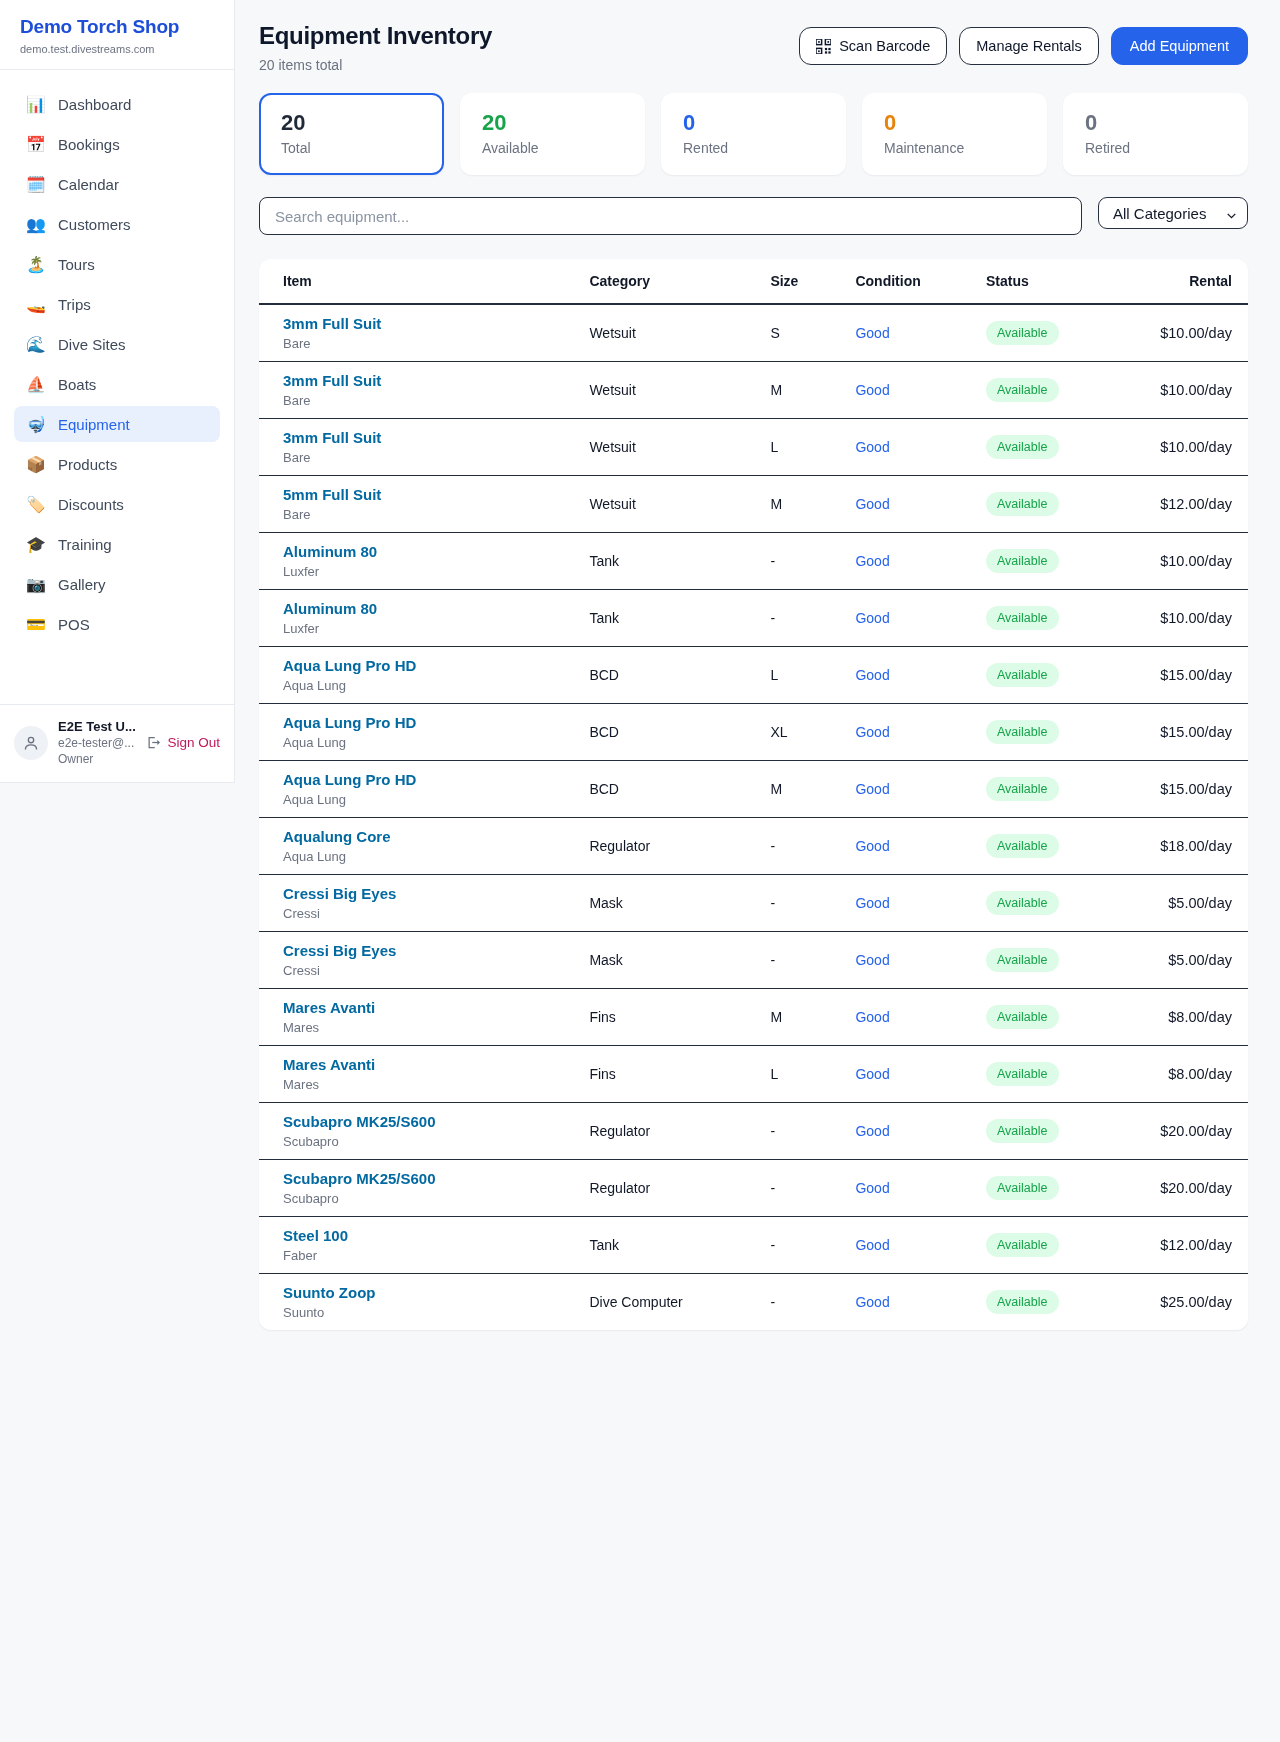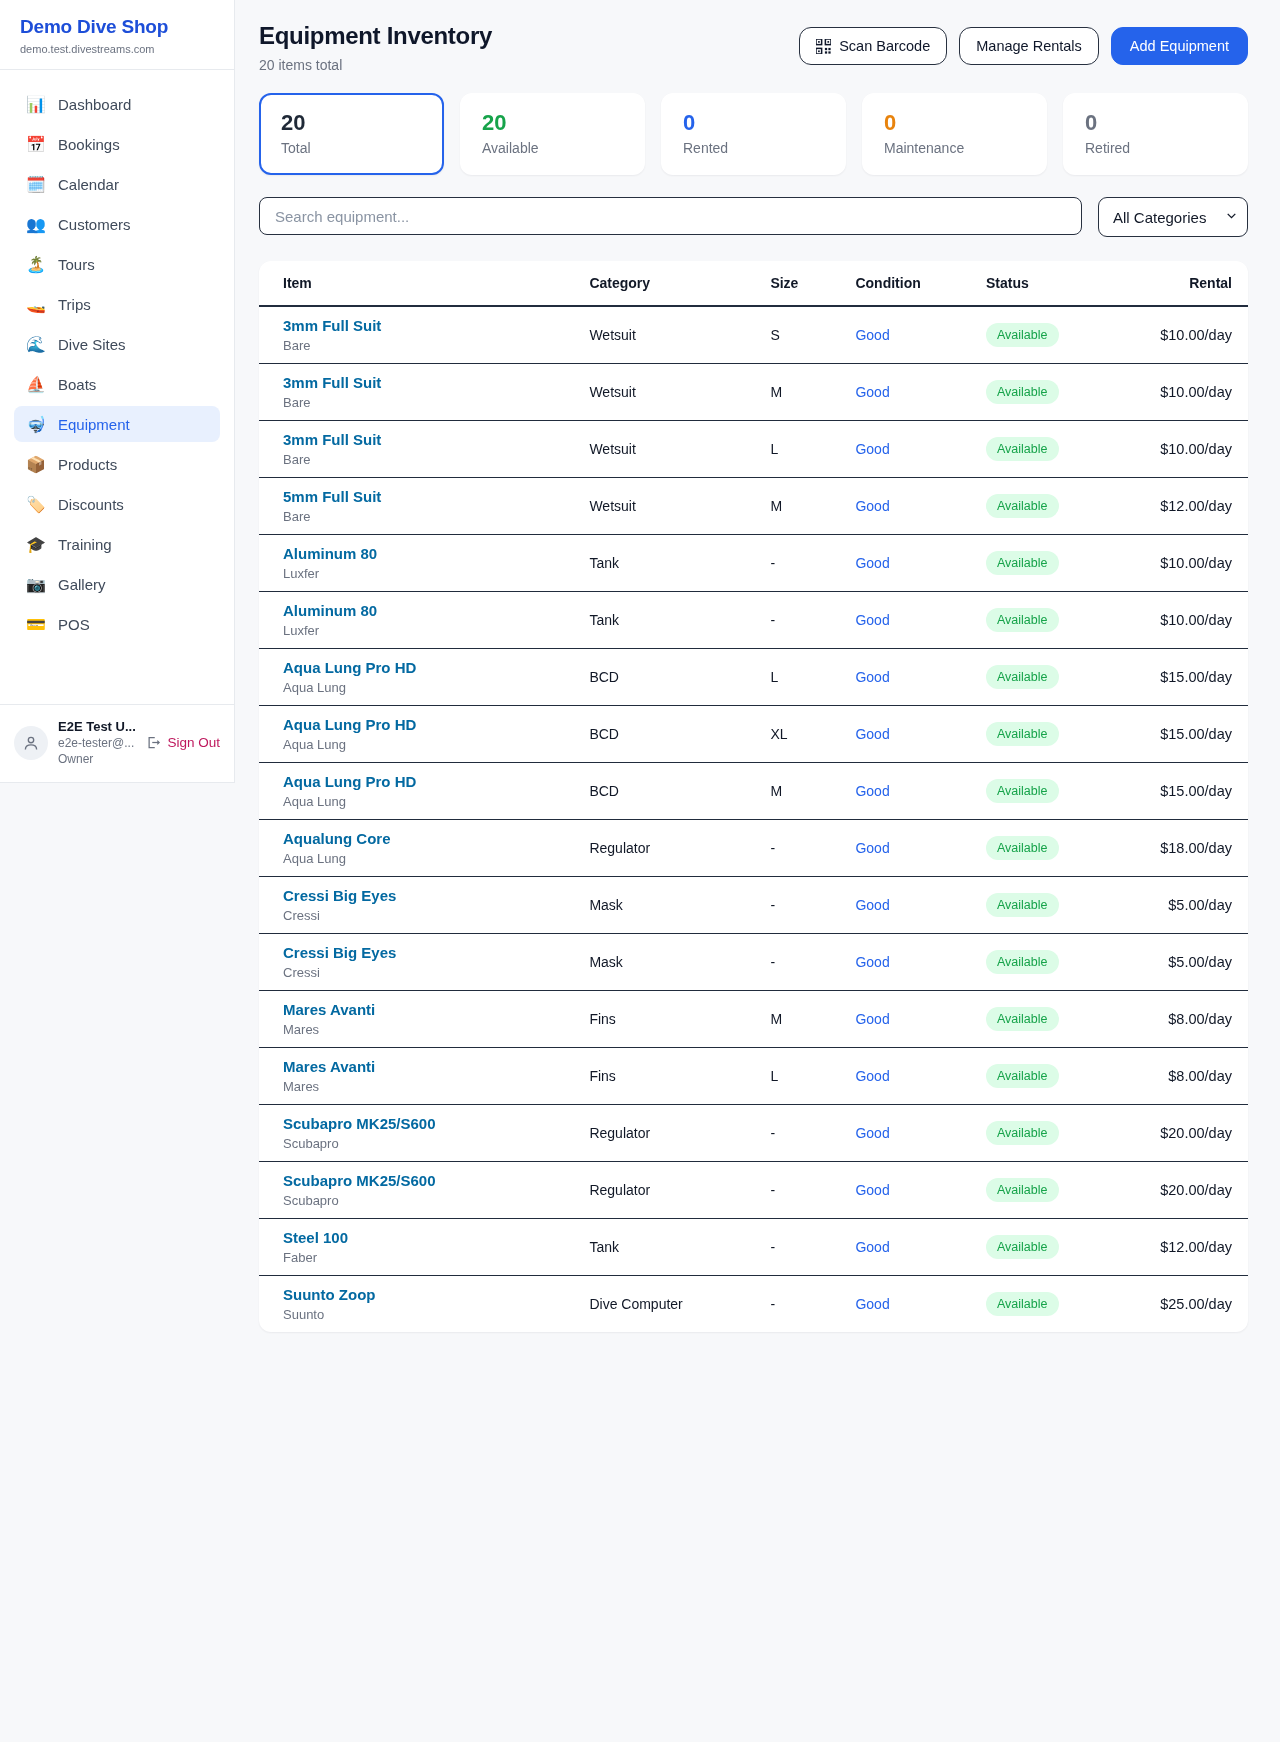--- a/index.html
+++ b/index.html
@@ -80,21 +80,21 @@
 
   .filters { display:flex; gap:16px; margin-top:22px; }
   .search-input {
     flex:1; height:38px; border:1px solid #27303f; border-radius:8px;
     padding:0 15px; font-size:15px; font-family:inherit; background:#fff; color:#000000;
   }
   .search-input::placeholder { color:#8a94a3; }
   .select-wrap { position:relative; width:150px; }
   .select-wrap select {
     appearance:none; -webkit-appearance:none;
-    width:100%; height:40px; border:1px solid #27303f; border-radius:9px;
+    width:100%; height:32px; border:1px solid #27303f; border-radius:9px;
     background:#fff; padding:0 30px 0 14px; font-size:15px; font-family:inherit; color:#111827;
     cursor:pointer;
   }
   .select-chevron { position:absolute; right:10px; top:12px; pointer-events:none; }
 
   .table-card {
     margin-top:24px; background:#fff; border-radius:12px;
     box-shadow:0 1px 2px rgba(16,24,40,.06);
     overflow:hidden;
   }
@@ -114,21 +114,21 @@
     display:inline-block; background:#dcfce7; color:#16a34a;
     font-size:12.5px; padding:5px 11px; border-radius:999px;
   }
   .price { font-size:14.5px; color:#111827; }
 </style>
 </head>
 <body>
 
 <aside class="sidebar">
   <div class="brand">
-    <div class="brand-name">Demo Dive Shop</div>
+    <div class="brand-name">Demo Torch Shop</div>
     <div class="brand-domain">demo.test.divestreams.com</div>
   </div>
 
   <nav class="nav" id="nav-list">
   <div class="nav-item">
     <span class="nav-icon">📊</span>
     <span class="nav-label">Dashboard</span>
   </div>
 
   <div class="nav-item">

